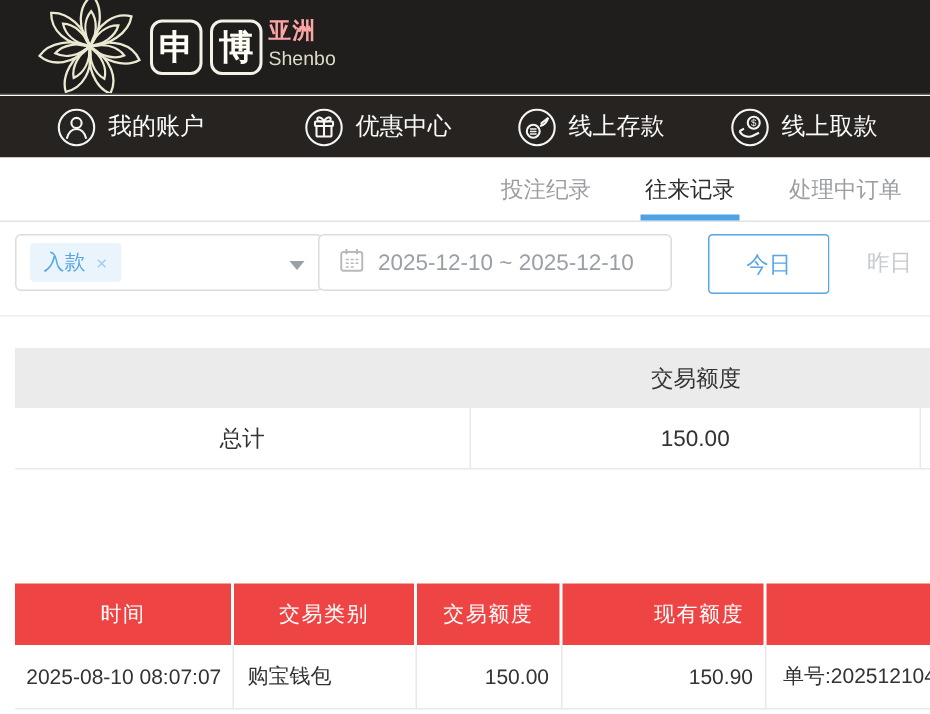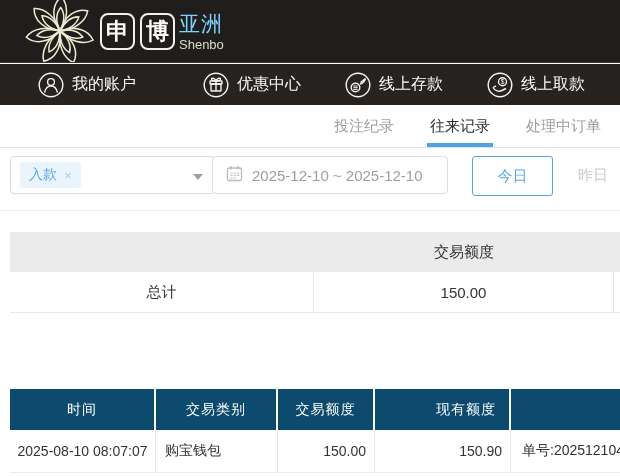--- a/index.html
+++ b/index.html
@@ -20,21 +20,21 @@
   }
   .flower { position:absolute; left:22px; top:-7px; }
   .brand-box {
     position:absolute; top:13px; width:35px; height:37px;
     border:2.5px solid #f3f2e6; border-radius:8px;
     color:#fdfdf5; font-size:23px; font-weight:bold;
     display:flex; align-items:center; justify-content:center;
   }
   .box1 { left:100px; } .box2 { left:140px; }
   .brand-right { position:absolute; left:179px; top:13px; line-height:1; }
-  .brand-region { font-size:21px; color:#7dd3fc; letter-spacing:1px; }
+  .brand-region { font-size:15px; color:#fca5a5; letter-spacing:1px;font-weight:bold; }
   .brand-en { font-size:13px; color:#dedcc8; margin-top:4px; }
 
   
   .nav-bar {
     position:absolute; top:64px; left:0; width:620px; height:41px;
     background:#262320;
   }
   .nav-item {
     position:absolute; top:0; height:41px;
     display:flex; align-items:center; gap:8px;
@@ -101,21 +101,21 @@
   .sum-row { height:41px; display:flex; border-bottom:1px solid #e9e9e9; background:#fff; }
   .sum-c1 { width:304px; display:flex; align-items:center; justify-content:center; }
   .sum-c2 { width:300px; display:flex; align-items:center; justify-content:center; }
   .sum-c3 { flex:1; }
   .sum-row .sum-c1, .sum-row .sum-c2 { border-right:1px solid #e9e9e9; }
 
   
   .records { position:absolute; left:10px; top:389px; width:712px; font-size:14px; }
   .rec-header { height:41px; display:flex; gap:2px; background:#fff; }
   .rec-header .hc {
-    background:#0c4a6e; color:#fff;
+    background:#ef4444; color:#fff;
     display:flex; align-items:center; justify-content:center;
     letter-spacing:1px;
   }
   .rec-row { height:43px; display:flex; border-bottom:1px solid #eaeaea; background:#fff; }
   .rec-row .rc { display:flex; align-items:center; border-right:1px solid #e8e8e8; }
   .rec-row .rc:last-child { border-right:none; }
   .w1 { width:144px; } .w2 { width:120px; } .w3 { width:95px; } .w4 { width:134px;padding-left:48px; } .w5 { flex:1; }
   .rw1 { width:146px; justify-content:center; }
   .rw2 { width:122px; padding-left:9px; }
   .rw3 { width:97px; justify-content:flex-end; padding-right:8px; }

